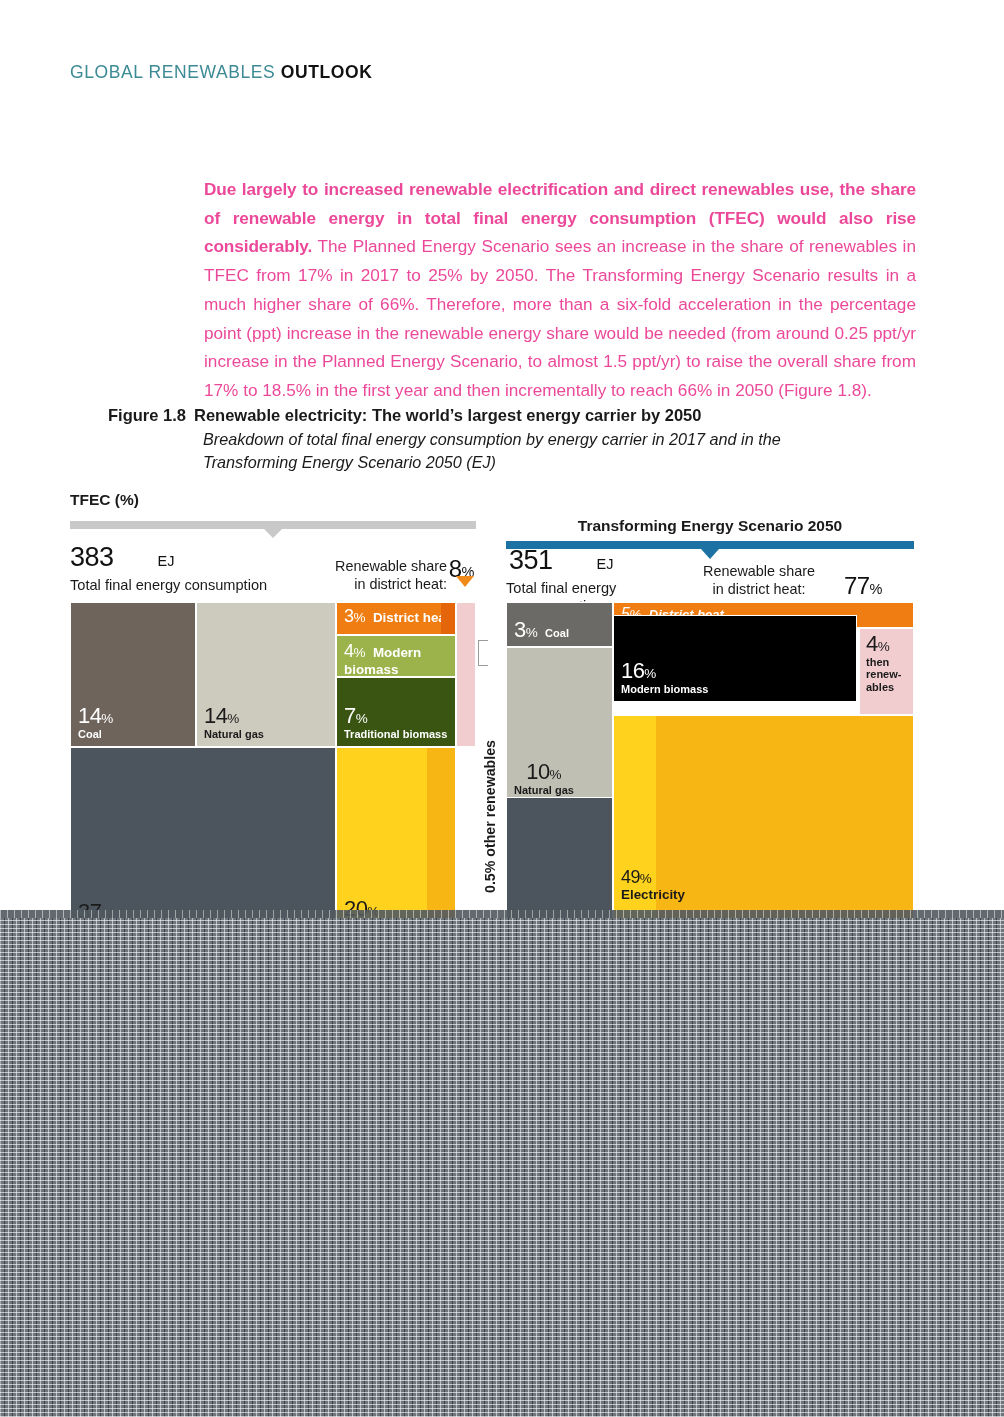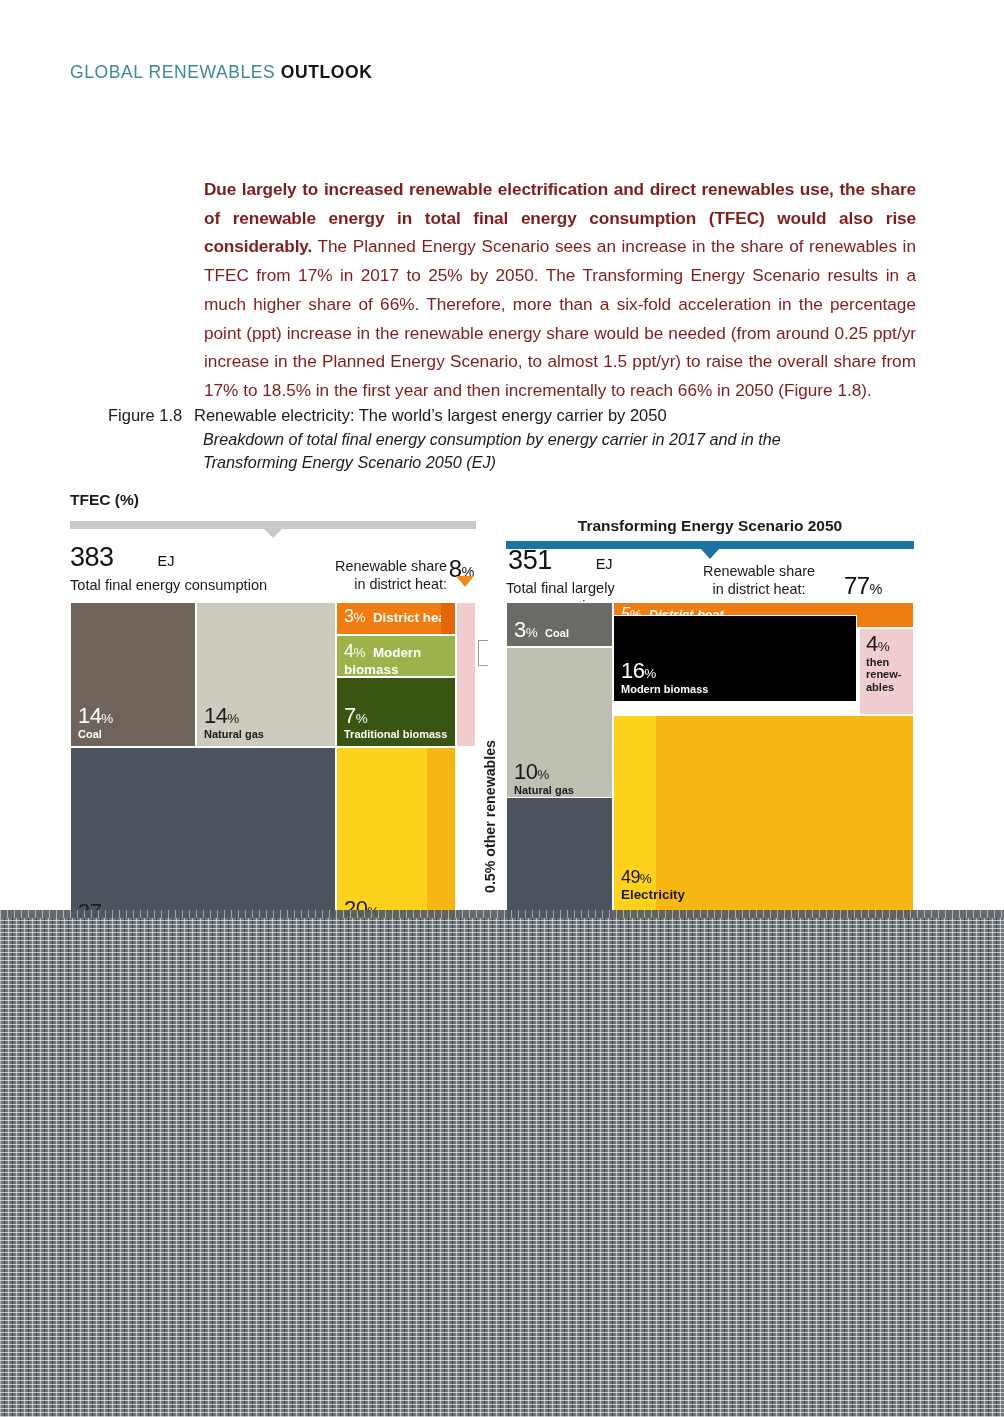--- a/index.html
+++ b/index.html
@@ -30,34 +30,34 @@
 
   
   .body-para {
     position: absolute;
     left: 204px;
     top: 175px;
     width: 712px;
     font-size: 17.2px;
     line-height: 28.7px;
     text-align: justify;
-    color: #7f1d1d;
+    color: #ec4899;
   }
   .body-para b { font-weight: 700; letter-spacing: -0.1px; }
 
   
   .fig-caption {
     position: absolute;
     left: 108px;
     top: 406px;
     width: 820px;
     font-size: 16.5px;
   }
   .fig-caption .fig-line1 {
-    font-weight: 400;
+    font-weight: 700;
     white-space: nowrap;
   }
   .fig-caption .fig-num { display: inline-block; width: 86px; }
   .fig-caption .fig-sub {
     margin-left: 95px;
     font-style: italic;
     font-size: 16.2px;
     line-height: 23px;
     margin-top: 3px;
   }
@@ -368,21 +368,21 @@
   <div class="panel-title">Transforming Energy Scenario 2050</div>
 
   <div class="panel-bar blue">
     <div class="bar-tip"></div>
   </div>
 
   <div class="total-block total-right">
     <div class="total-num">
       <span>351</span><span class="unit">EJ</span>
     </div>
-    <div class="total-sub">Total final largely</div>
+    <div class="total-sub">Total final energy</div>
     <div class="total-sub">consumption</div>
   </div>
 
   <div class="rs-annot rs-right">
     <div class="rs-text" style="padding-right:50px;">
       <div>Renewable share</div>
       <div>in district heat:</div>
     </div>
     <div class="rs-big">
       <span>77</span><span class="pct">%</span>
@@ -393,21 +393,21 @@
 
   <div class="treemap">
 
     <div class="cell" style="left:0px; top:0px; width:107px; height:45px; background:#6b6a66;">
       <div class="lbl bot inline white-txt" style="bottom:4px;">
         <span class="pc"><span>3</span><span class="s">%</span></span>
         <span class="nm">Coal</span>
       </div>
     </div>
 
-    <div class="cell" style="left:0px; top:45px; width:107px; height:156px; background:#c0bfb4;">
+    <div class="cell" style="left:0px; top:45px; width:107px; height:156px; background:#c0bfb4;text-align:center;">
       <div class="lbl bot dark-txt">
         <span class="pc"><span>10</span><span class="s">%</span></span>
         <span class="nm">Natural gas</span>
       </div>
     </div>
 
     <div class="cell" style="left:0px; top:195px; width:107px; height:285px; background:#4c555e;">
       <div class="lbl white-txt" style="left:7px; top:155px;">
         <span class="pc"><span>13</span><span class="s">%</span></span>
         <span class="nm">Oil</span>

